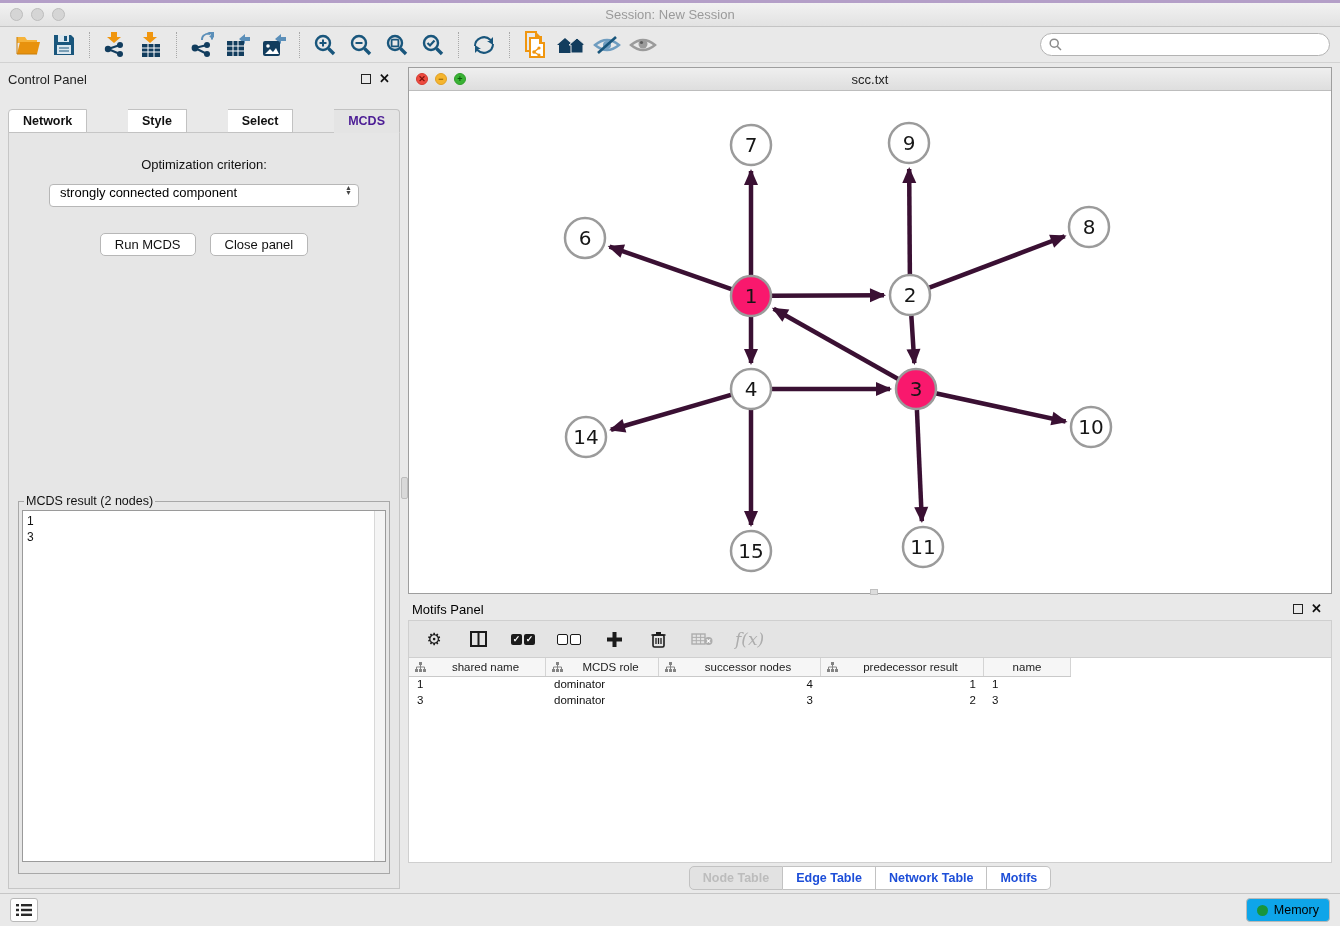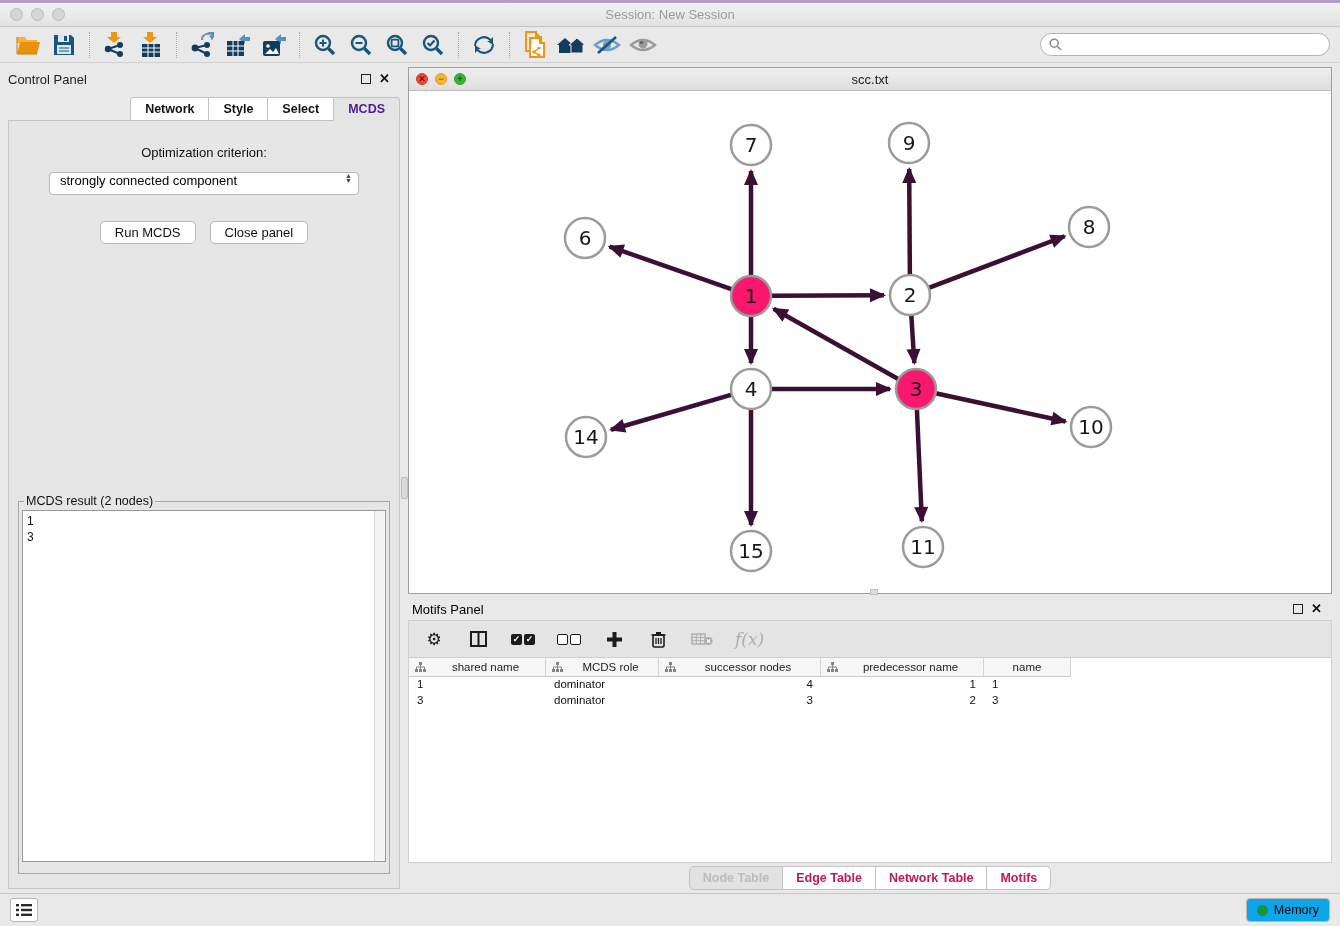--- a/index.html
+++ b/index.html
@@ -22,21 +22,21 @@
   
   .main { flex:1; display:flex; min-height:0; }
 
   
   .control-panel { width:400px; display:flex; flex-direction:column; padding:6px 0 4px 8px; }
   .panel-header { display:flex; align-items:center; font-size:13px; color:#222; height:20px; }
   .panel-header .ph-title { flex:1; }
   .ph-icons { display:flex; gap:8px; margin-right:10px; }
   .ph-float { width:10px; height:10px; border:1.5px solid #222; background:transparent; }
   .ph-close { font-size:13px; font-weight:bold; color:#111; line-height:10px; }
-  .cp-tabs { display:flex; justify-content:flex-end; margin-top:8px; position:relative; z-index:2; }
+  .cp-tabs { display:flex; justify-content:space-between; margin-top:20px; position:relative; z-index:2; }
   .tab { font-size:12.5px; font-weight:bold; padding:4px 14px; background:#fff; border:1px solid #c2c2c2; border-left:none; color:#111; cursor:pointer; }
   .tab:first-child { border-left:1px solid #c2c2c2; border-radius:4px 0 0 0; }
   .tab.active { background:#e4e4e4; color:#4c1d95; border-radius:0 4px 0 0; border-bottom-color:#e4e4e4; }
   .cp-content { flex:1; border:1px solid #c6c6c6; background:#e6e6e6; margin-top:-1px; display:flex; flex-direction:column; align-items:center; padding:24px 12px 14px 12px; min-height:0; }
   .opt-label { font-size:13px; color:#111; margin-bottom:12px; }
   .dropdown { width:310px; height:23px; background:#fff; border:1px solid #b7b7b7; border-radius:4px; display:flex; align-items:flex-start; padding:0 6px 0 10px; font-size:13px; cursor:pointer; }
   .dropdown .dd-value { flex:1; }
   .dd-stepper { display:flex; flex-direction:column; align-items:center; line-height:5px; font-size:7px; color:#444; }
   .btn-row { display:flex; gap:14px; margin-top:26px; }
   .push-btn { font-size:13px; padding:3px 14px; background:#fff; border:1px solid #b7b7b7; border-radius:5px; cursor:pointer; color:#111; }
@@ -77,21 +77,21 @@
   .tp-table { flex:1; background:#fff; border:1px solid #cfcfcf; border-top:none; overflow:hidden; min-height:0; }
   .thead { display:flex; height:19px; background:#f6f6f6; border-bottom:1px solid #c9c9c9; width:662px; }
   .th { display:flex; align-items:center; font-size:11.5px; color:#222; border-right:1px solid #d4d4d4; position:relative; }
   .th .th-label { flex:1; text-align:center; }
   .th .tree-ic { margin-left:6px; }
   .trow { display:flex; height:16px; font-size:11.5px; color:#111; }
   .td { padding:1px 8px 0 8px; }
   .c0 { width:137px; } .c1 { width:113px; } .c2 { width:162px; } .c3 { width:163px; } .c4 { width:87px; }
   .ta-r { text-align:right; }
   .tp-tabs { height:30px; display:flex; align-items:flex-start; justify-content:center; padding-top:3px; }
-  .btab { font-size:12.5px; font-weight:bold; padding:4px 13px; background:#fff; border:1px solid #c2c2c2; border-left:none; color:#be185d; cursor:pointer; }
+  .btab { font-size:12.5px; font-weight:bold; padding:4px 13px; background:#fff; border:1px solid #c2c2c2; border-left:none; color:#1d4ed8; cursor:pointer; }
   .btab:first-child { border-left:1px solid #c2c2c2; border-radius:5px 0 0 5px; }
   .btab:last-child { border-radius:0 5px 5px 0; }
   .btab.active { background:#e2e2e2; color:#bcbcbc; }
 
   
   .statusbar { height:33px; border-top:1px solid #c6c6c6; display:flex; align-items:center; padding:0 10px; background:#e9e9e9; }
   .status-btn { width:28px; height:24px; background:#fff; border:1px solid #b9b9b9; border-radius:3px; display:flex; align-items:center; justify-content:center; cursor:pointer; }
   .memory-btn { margin-left:auto; height:24px; background:#0ea5e9; border:1px solid #b9b9b9; border-radius:4px; display:flex; align-items:center; gap:6px; padding:0 10px; font-size:12.5px; cursor:pointer; }
   .memory-dot { width:11px; height:11px; border-radius:50%; background:#18953c; }
 </style>
@@ -472,21 +472,21 @@
               <span class="th-label">successor nodes</span>
             </div>
             <div class="th c3">
               <svg class="tree-ic" width="11" height="11" viewBox="0 0 11 11">
                   <rect x="4" y="0" width="3" height="3" fill="#838383"></rect>
                   <rect x="0" y="7" width="3" height="3" fill="#838383"></rect>
                   <rect x="4" y="7" width="3" height="3" fill="#838383"></rect>
                   <rect x="8" y="7" width="3" height="3" fill="#838383"></rect>
                   <path d="M5.5 3 v2 M1.5 7 V5 h8 v2 M5.5 5 v2" fill="none" stroke="#838383"></path>
                 </svg>
-              <span class="th-label">predecessor name</span>
+              <span class="th-label">predecessor result</span>
             </div>
             <div class="th c4">
               <span class="th-label">name</span>
             </div>
           </div>
           <div class="trow">
             <div class="td c0">1</div>
             <div class="td c1">dominator</div>
             <div class="td c2 ta-r">4</div>
             <div class="td c3 ta-r">1</div>

